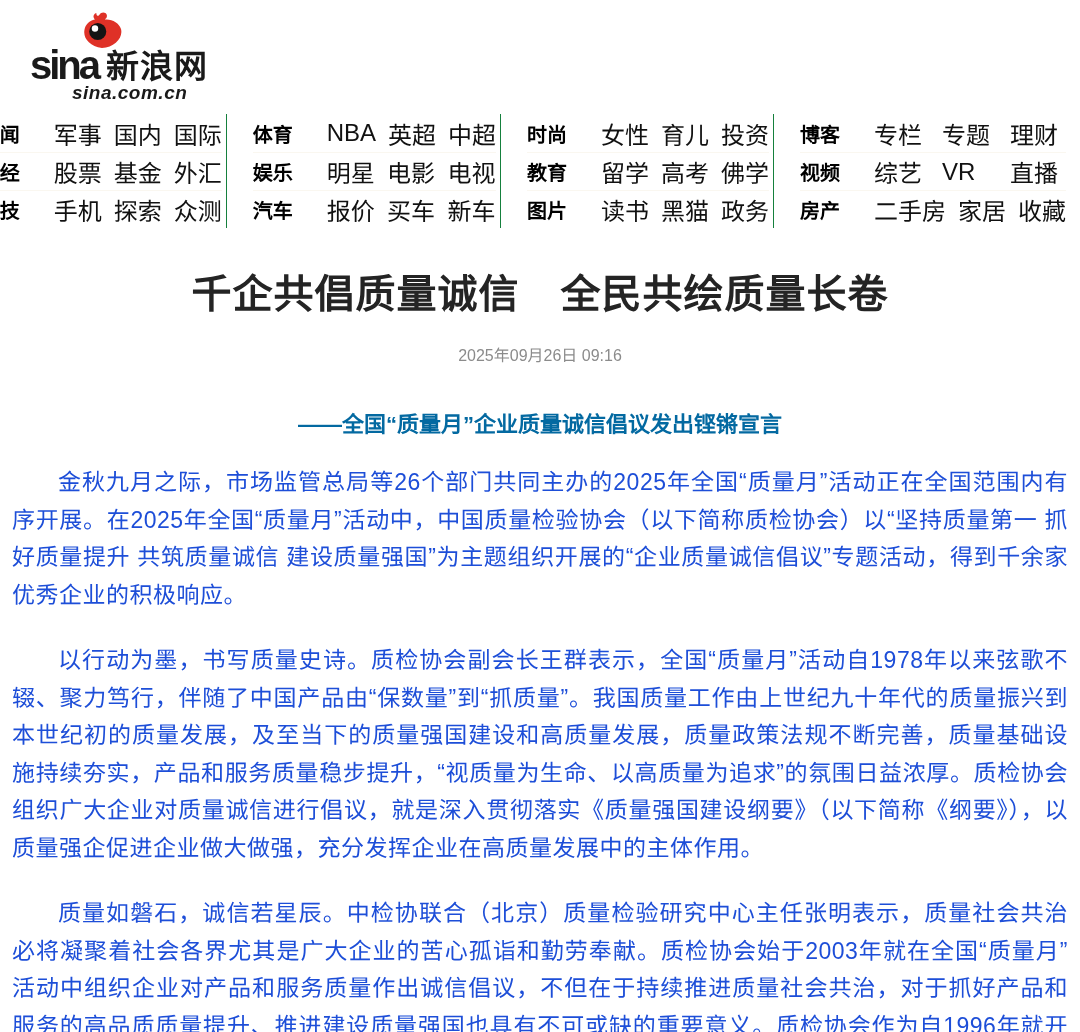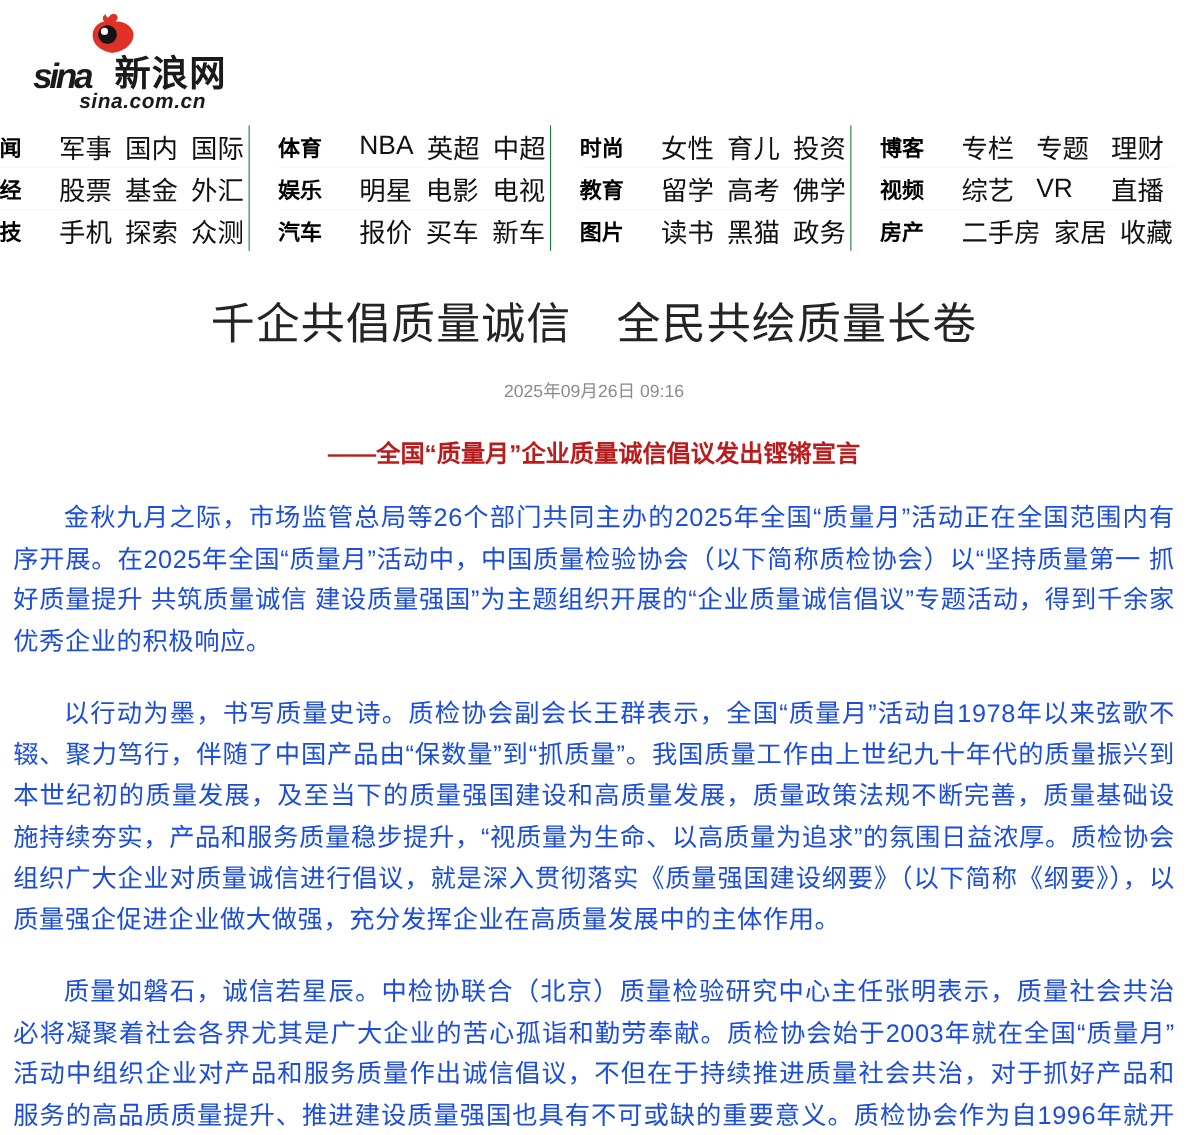--- a/index.html
+++ b/index.html
@@ -26,32 +26,31 @@
     width: 44px;
     height: 38px;
   }
   .logo .wordmark {
     position: absolute;
     left: 0;
     top: 30px;
     white-space: nowrap;
   }
   .logo .latin {
-    font-style: italic;
-    font-weight: bold;
-    font-size: 32px;
+    font-weight: bold;
+    font-size: 40px;
     letter-spacing: -3px;
     color: #1a1a1a;
     vertical-align: bottom;
   }
   .logo .cn {
     font-weight: bold;
     font-size: 33px;
     color: #1a1a1a;
-    margin-left: 22px;
+    margin-left: 8px;
     vertical-align: bottom;
     letter-spacing: 1px;
   }
   .logo .domain {
     position: absolute;
     left: 42px;
     top: 72px;
     font-style: italic;
     font-weight: bold;
     font-size: 19px;
@@ -97,36 +96,36 @@
     padding-left: 12px;
     white-space: nowrap;
   }
 
   
   .article { padding: 0 12px; }
   .a-title {
     margin-top: 34px;
     text-align: center;
     font-size: 40px;
-    font-weight: normal;
+    font-weight: bold;
     color: #242424;
     letter-spacing: 1px;
   }
   .a-date {
     margin-top: 22px;
     text-align: center;
     font-size: 16px;
     color: #8b8b8b;
   }
   .a-subtitle {
-    margin-top: 28px;
+    margin-top: 40px;
     text-align: center;
     font-size: 22px;
     font-weight: bold;
-    color: #b91c1c;
+    color: #0369a1;
   }
   .a-body { margin-top: 26px; }
   .a-body p {
     font-size: 23px;
     line-height: 37.5px;
     color: #1d4ed8;
     text-align: justify;
     text-indent: 2em;
     margin-bottom: 28px;
     letter-spacing: 0.5px;

